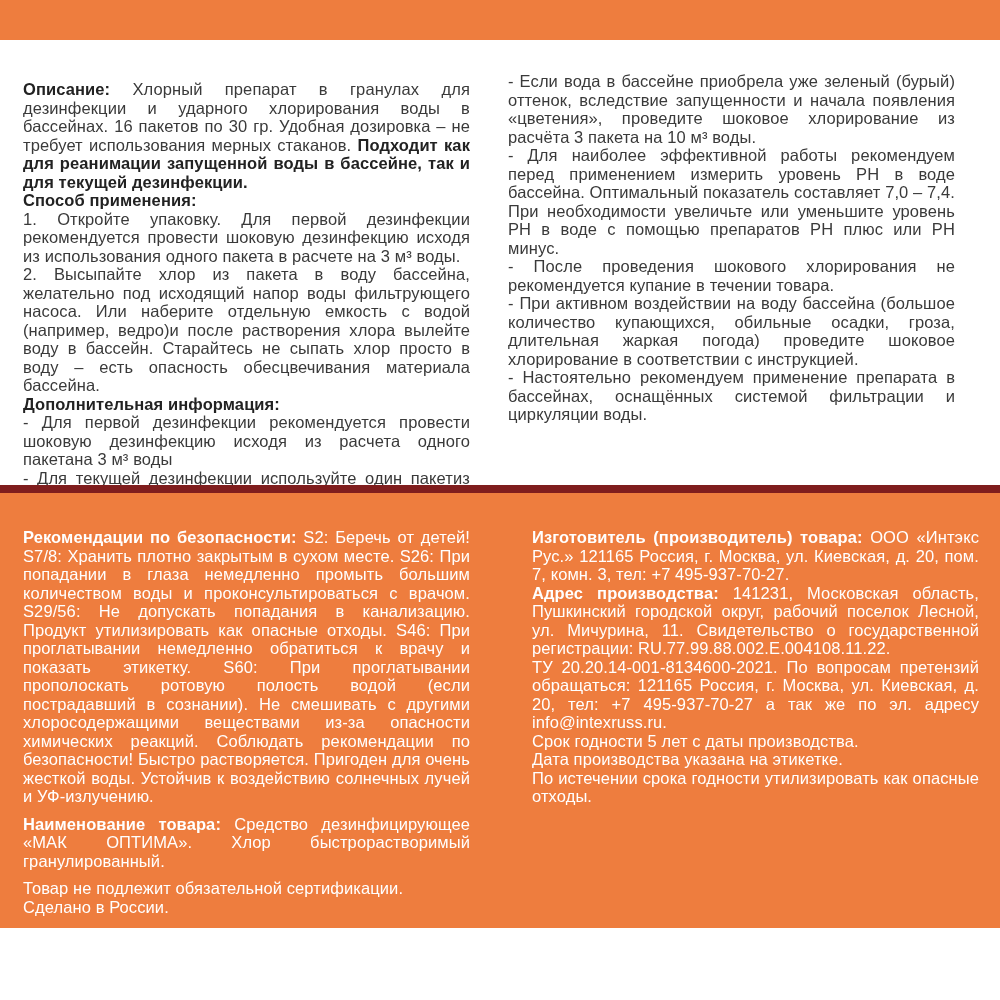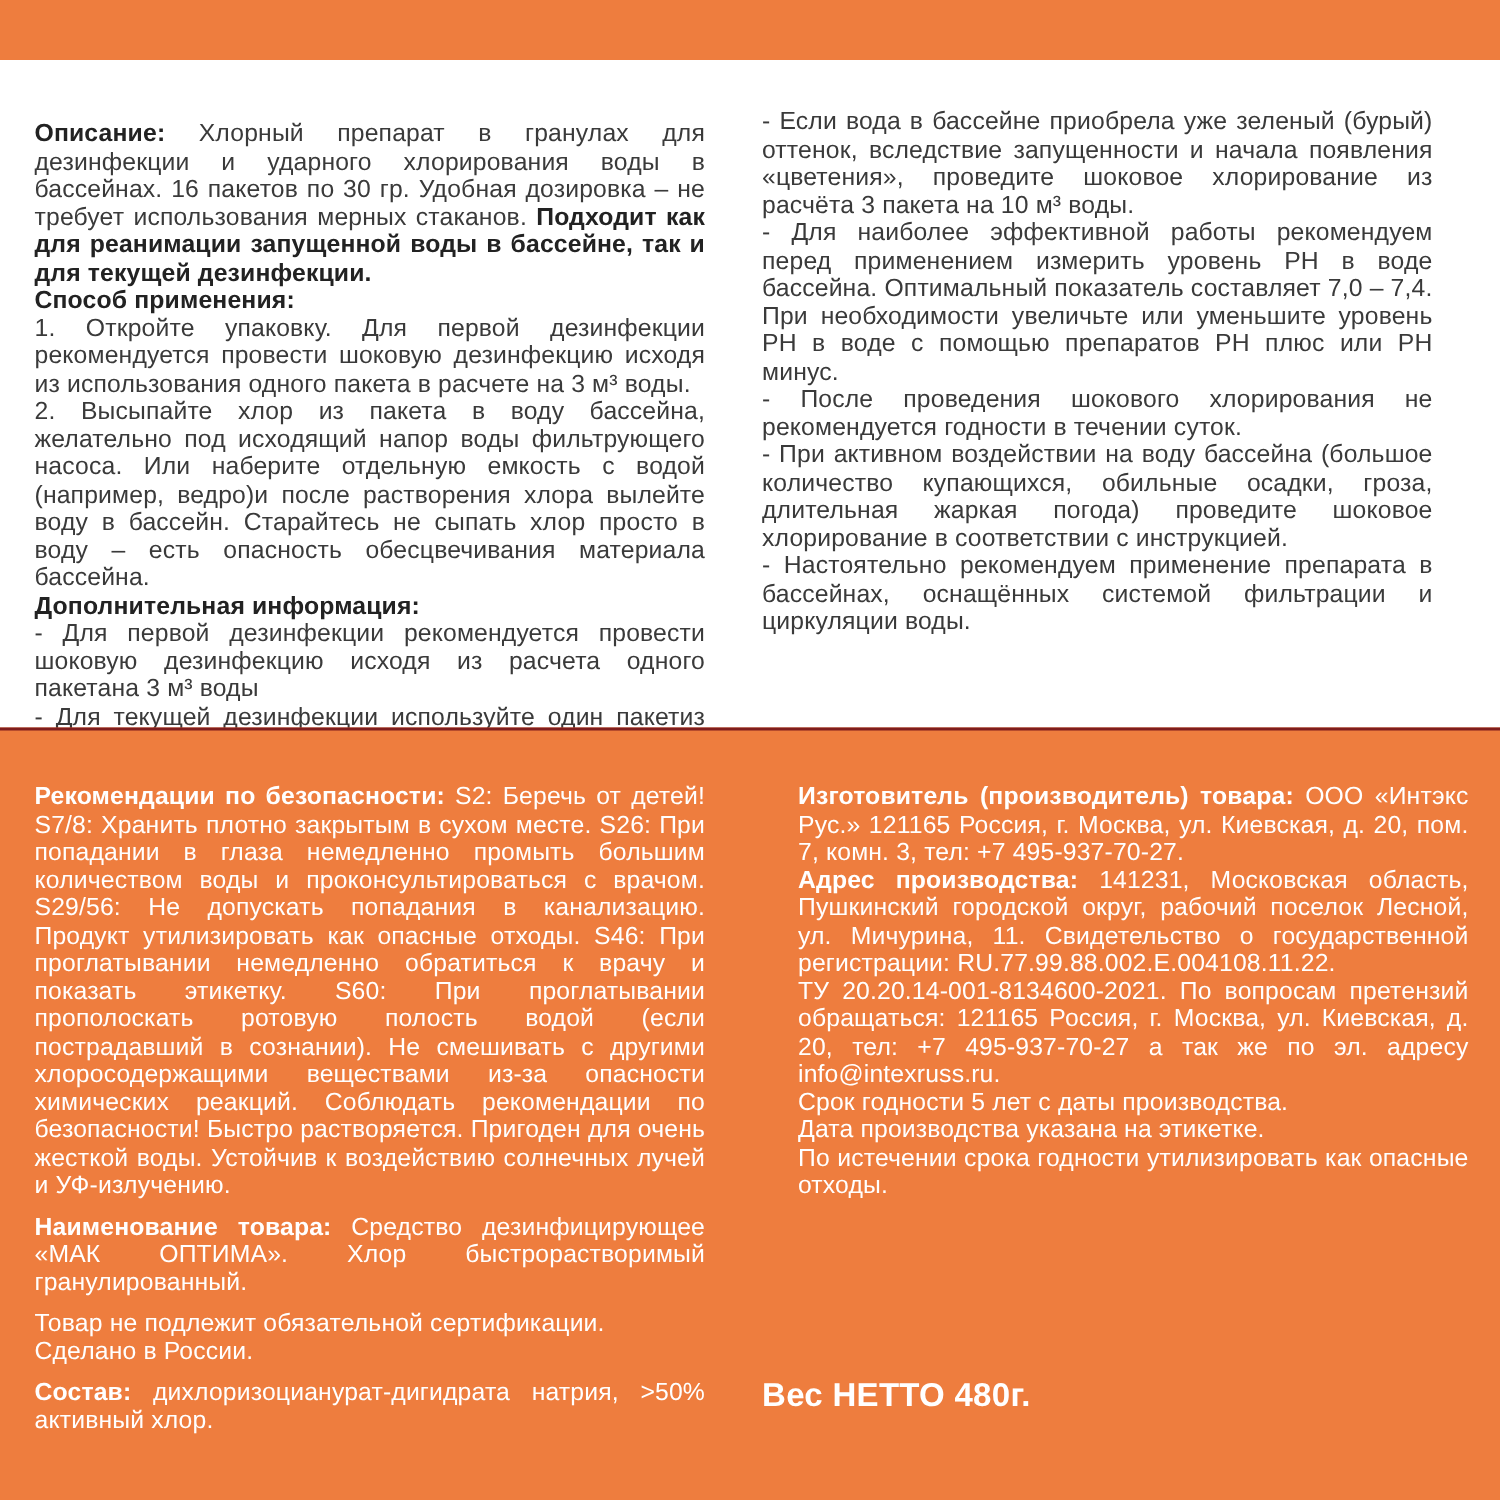--- a/index.html
+++ b/index.html
@@ -16,23 +16,23 @@
   }
   .page{
     position:relative;width:1000px;height:1000px;
     background:#ffffff;overflow:hidden;
   }
   .top-bar{
     position:absolute;left:0;top:0;width:1000px;height:40px;
     background:var(--orange);
   }
   .orange-section{
-    position:absolute;left:0;top:485px;width:1000px;height:515px;
+    position:absolute;left:0;top:485px;width:1000px;height:443px;
     background:var(--orange);
-    border-top:2px solid #7f1d1d;
+    border-top:8px solid #7f1d1d;
   }
   .col{
     position:absolute;width:447px;
     text-align:justify;
     font-size:16.5px;line-height:18.5px;letter-spacing:0.1px;
     color:var(--body-text);
   }
   .col p{margin:0;padding:0;}
   .col p.gap{margin-top:9px;}
   .white-left{left:23px;top:68px;margin-top:12px;}
@@ -60,21 +60,21 @@
       <p><span class="b">Способ применения:</span></p>
       <p><span>1. Откройте упаковку. Для первой дезинфекции рекомендуется провести шоковую дезинфекцию исходя из использования одного пакета в расчете на 3 м³ воды.</span></p>
       <p><span>2. Высыпайте хлор из пакета в воду бассейна, желательно под исходящий напор воды фильтрующего насоса. Или наберите отдельную емкость с водой (например, ведро)и после растворения хлора вылейте воду в бассейн. Старайтесь не сыпать хлор просто в воду – есть опасность обесцвечивания материала бассейна.</span></p>
       <p><span class="b">Дополнительная информация:</span></p>
       <p><span>- Для первой дезинфекции рекомендуется провести шоковую дезинфекцию исходя из расчета одного пакетана 3 м³ воды</span></p>
       <p><span>- Для текущей дезинфекции используйте один пакетиз расчета на 8 - 10 м³ воды, примерно один раз в неделю.</span></p>
     </div>
     <div class="col white-right">
       <p><span>- Если вода в бассейне приобрела уже зеленый (бурый) оттенок, вследствие запущенности и начала появления «цветения», проведите шоковое хлорирование из расчёта 3 пакета на 10 м³ воды.</span></p>
       <p><span>- Для наиболее эффективной работы рекомендуем перед применением измерить уровень PH в воде бассейна. Оптимальный показатель составляет 7,0 – 7,4. При необходимости увеличьте или уменьшите уровень PH в воде с помощью препаратов PH плюс или PH минус.</span></p>
-      <p><span>- После проведения шокового хлорирования не рекомендуется годности в течении суток.</span></p>
+      <p><span>- После проведения шокового хлорирования не рекомендуется купание в течении товара.</span></p>
       <p><span>- При активном воздействии на воду бассейна (большое количество купающихся, обильные осадки, гроза, длительная жаркая погода) проведите шоковое хлорирование в соответствии с инструкцией.</span></p>
       <p><span>- Настоятельно рекомендуем применение препарата в бассейнах, оснащённых системой фильтрации и циркуляции воды.</span></p>
     </div>
   </div>
 
   <div class="orange-section">
     <div class="col orange-left">
       <p><span class="b">Рекомендации по безопасности: </span><span>S2: Беречь от детей! S7/8: Хранить плотно закрытым в сухом месте. S26: При попадании в глаза немедленно промыть большим количеством воды и проконсультироваться с врачом. S29/56: Не допускать попадания в канализацию. Продукт утилизировать как опасные отходы. S46: При проглатывании немедленно обратиться к врачу и показать этикетку. S60: При проглатывании прополоскать ротовую полость водой (если пострадавший в сознании). Не смешивать с другими хлоросодержащими веществами из-за опасности химических реакций. Соблюдать рекомендации по безопасности! Быстро растворяется. Пригоден для очень жесткой воды. Устойчив к воздействию солнечных лучей и УФ-излучению.</span></p>
       <p class="gap"><span class="b">Наименование товара: </span><span>Средство дезинфицирующее «МАК ОПТИМА». Хлор быстрорастворимый гранулированный.</span></p>
       <p class="gap"><span>Товар не подлежит обязательной сертификации.</span></p>

